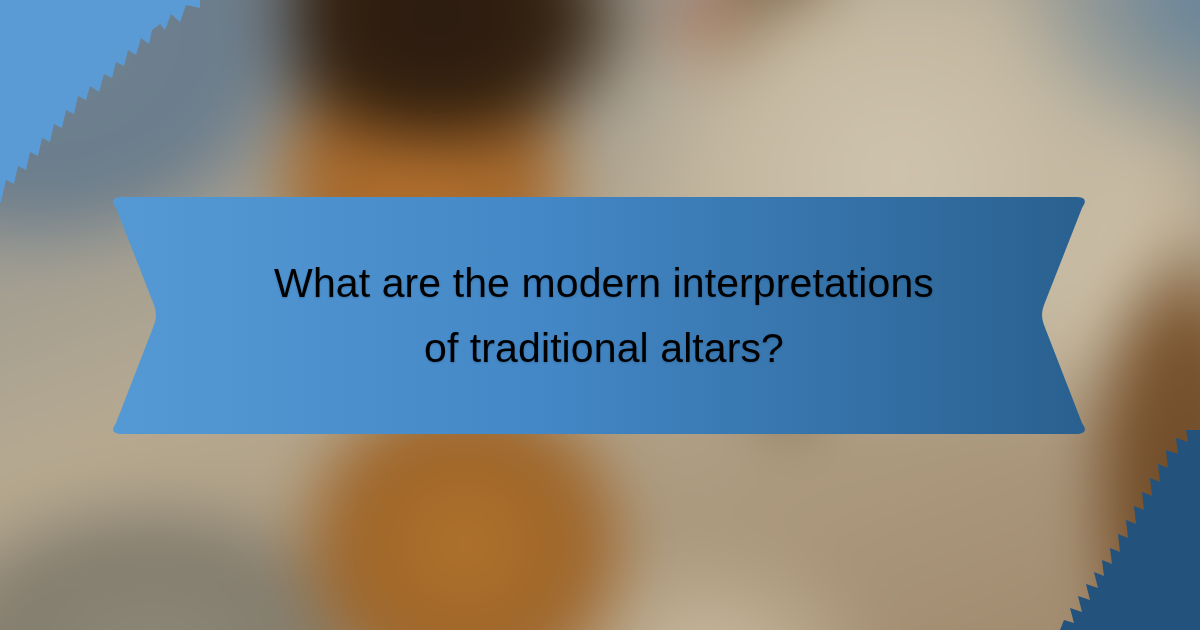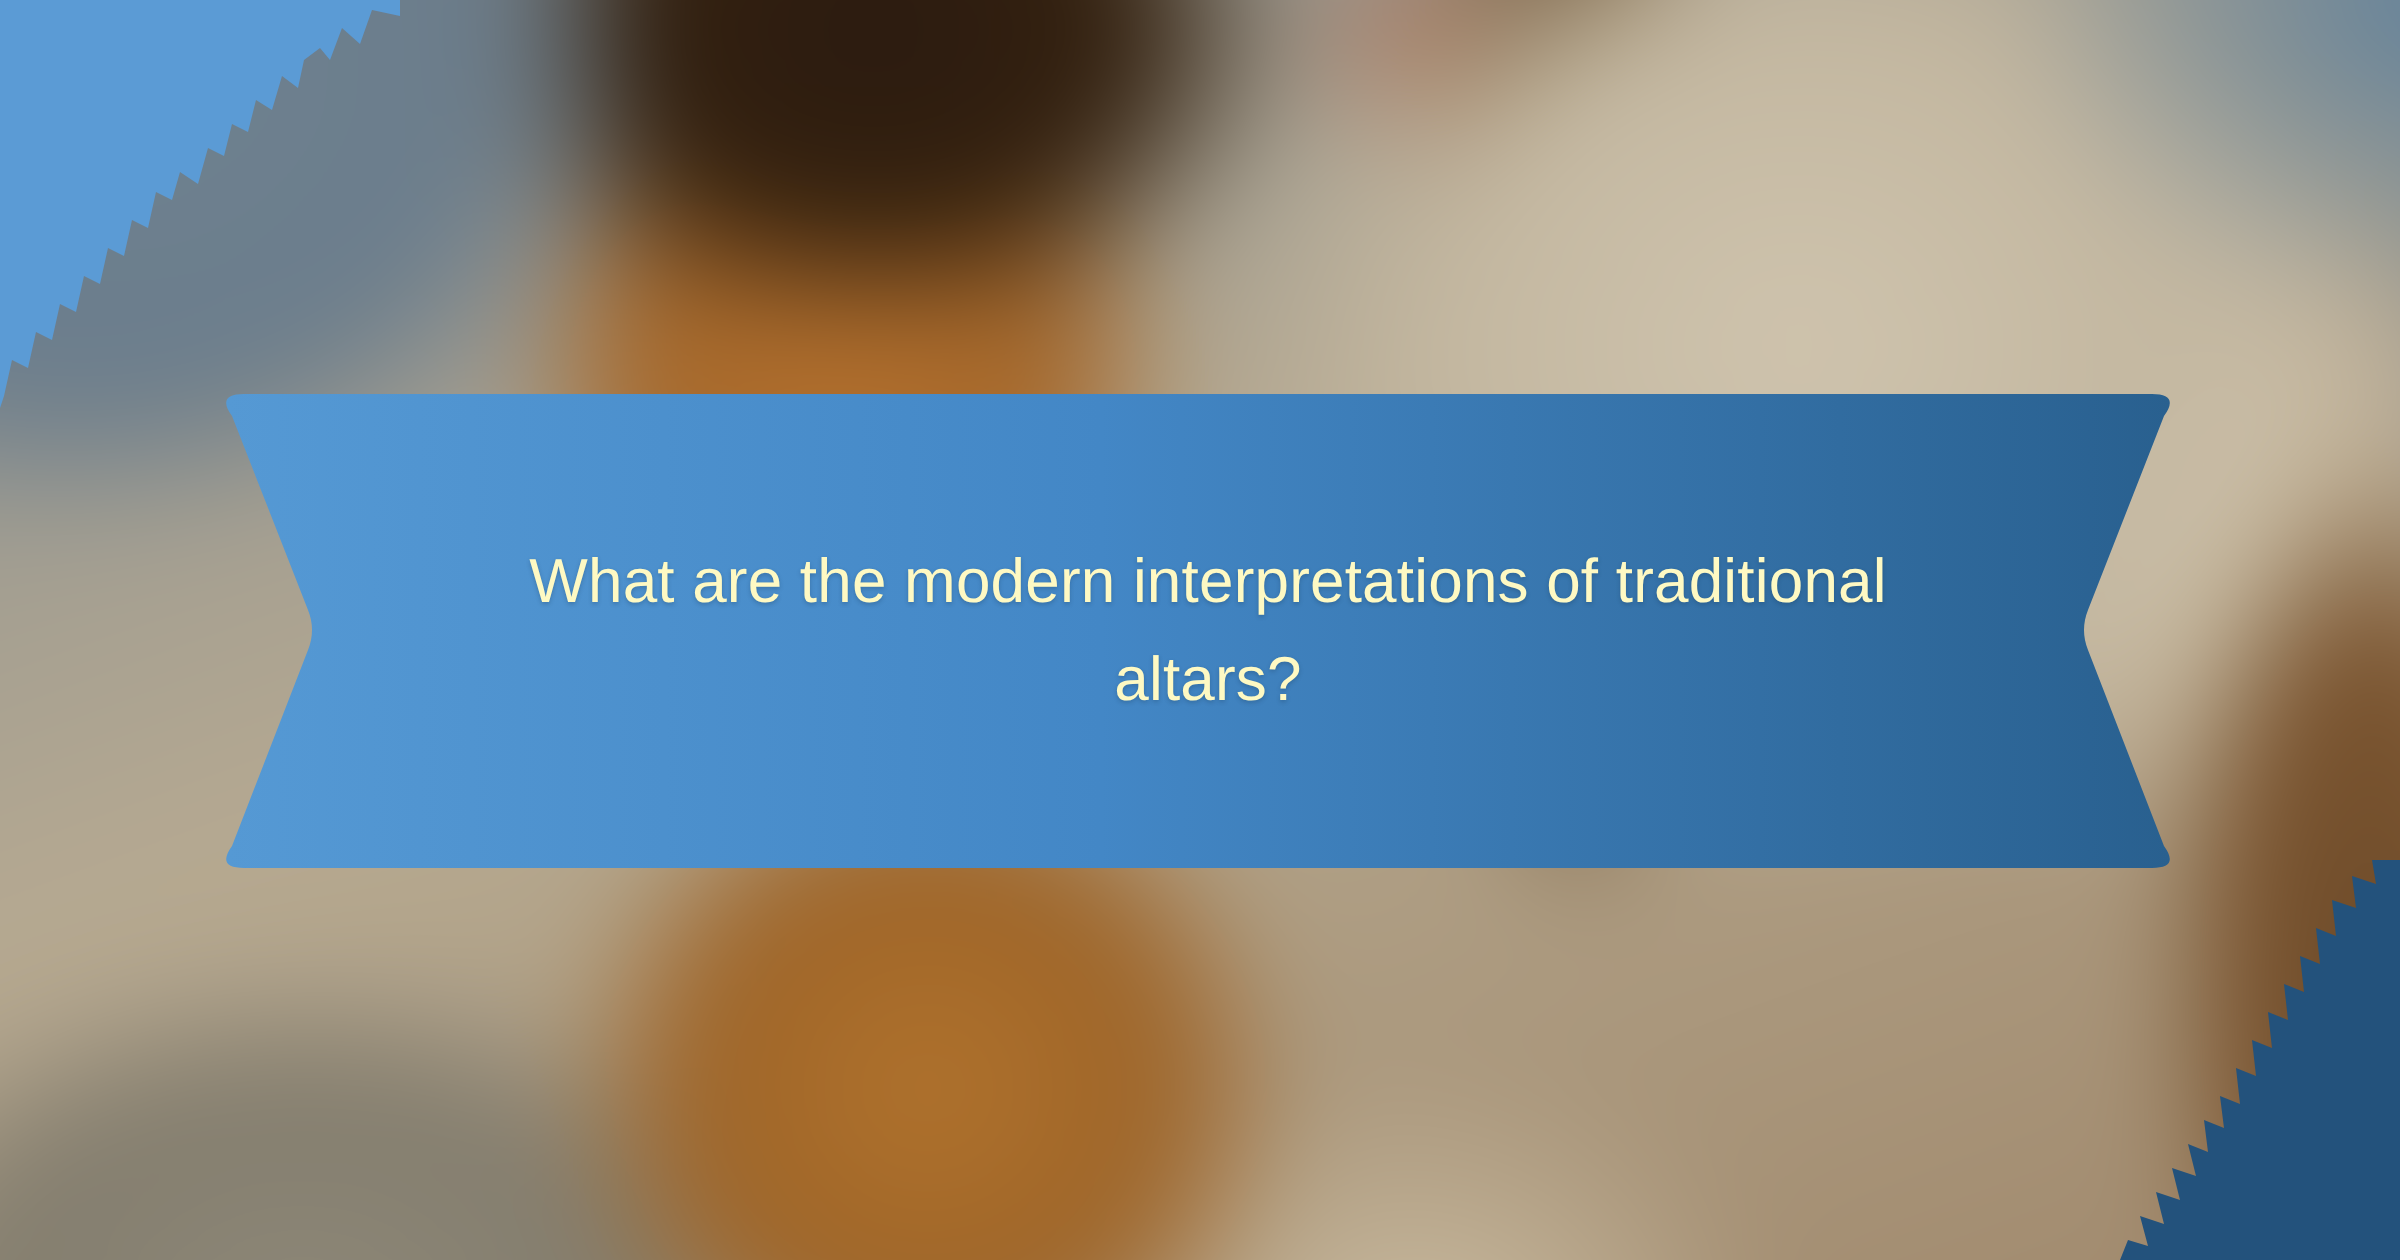--- a/index.html
+++ b/index.html
@@ -88,22 +88,22 @@
   #banner-text {
     position: absolute;
     inset: 0;
     display: flex;
     align-items: center;
     justify-content: center;
     padding: 0 108px 0 118px;
     box-sizing: border-box;
   }
   #banner-text .headline {
-    color: #fef9c3;
-    font-size: 31px;
+    color: #000000;
+    font-size: 41px;
     line-height: 1.58;
     font-weight: 400;
     text-align: center;
     letter-spacing: .1px;
     max-width: 700px;
     text-shadow: 0 1px 2px rgba(20,50,80,.28);
   }
 </style>
 </head>
 <body>

